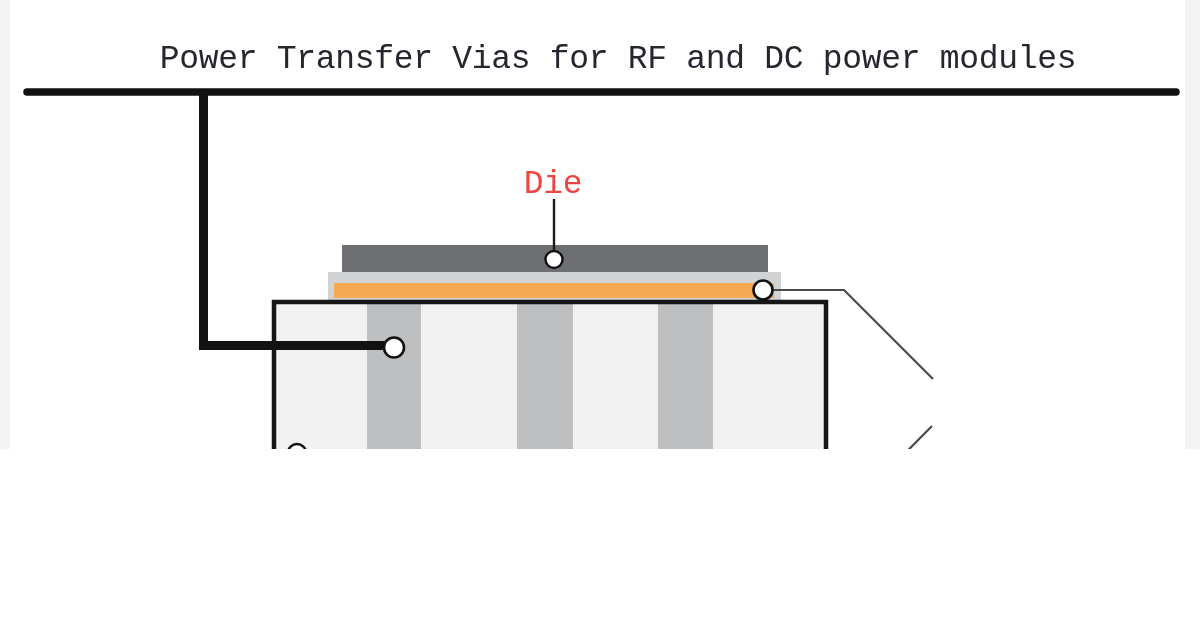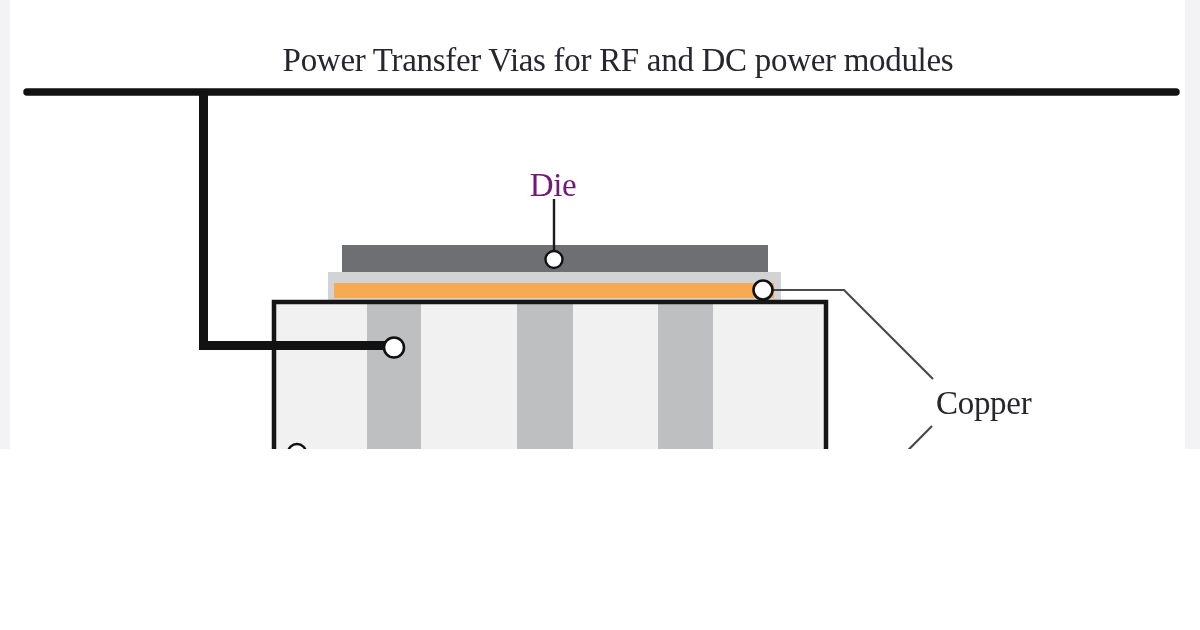--- a/index.html
+++ b/index.html
@@ -1,21 +1,21 @@
 <!DOCTYPE html>
 <html><head>
 <meta charset="utf-8">
 <style>
   html, body { margin: 0; padding: 0; }
   .canvas {
     position: relative;
     width: 1200px;
     height: 449px;
     overflow: hidden;
-    font-family: Liberation Serif, serif;
+    font-family: Liberation Mono, monospace;
   }
   .edge-strip {
     position: absolute;
     top: 0;
     height: 630px;
   }
   .edge-left  { left: 0;  width: 10px; }
   .edge-right { right: 0; width: 15px; }
   .diagram-svg {
     position: absolute;
@@ -85,17 +85,16 @@
 
     <circle cx="394" cy="347.5" r="10" stroke-width="2.6" fill="#ffffff" stroke="#111111"></circle>
     <circle cx="297" cy="453" r="9" stroke-width="2.4" fill="#ffffff" stroke="#111111"></circle>
     <circle cx="554" cy="259.5" r="8.5" stroke-width="2.4" fill="#ffffff" stroke="#111111"></circle>
     <circle cx="763" cy="290" r="9.5" stroke-width="2.6" fill="#ffffff" stroke="#111111"></circle>
     <circle cx="758" cy="510.5" r="9.5" stroke-width="2.6" fill="#ffffff" stroke="#111111"></circle>
   </svg>
 
   <div class="label title" style="color: rgb(38, 38, 47);">Power Transfer Vias for RF and DC power modules</div>
 
-  <div class="label die-label" style="color: #701a75;">Die</div>
+  <div class="label die-label" style="color: #ef4444;">Die</div>
 
-  <div class="label copper-label" style="color: rgb(38, 38, 47);">Copper</div>
 
 </div>
 
 </body></html>

